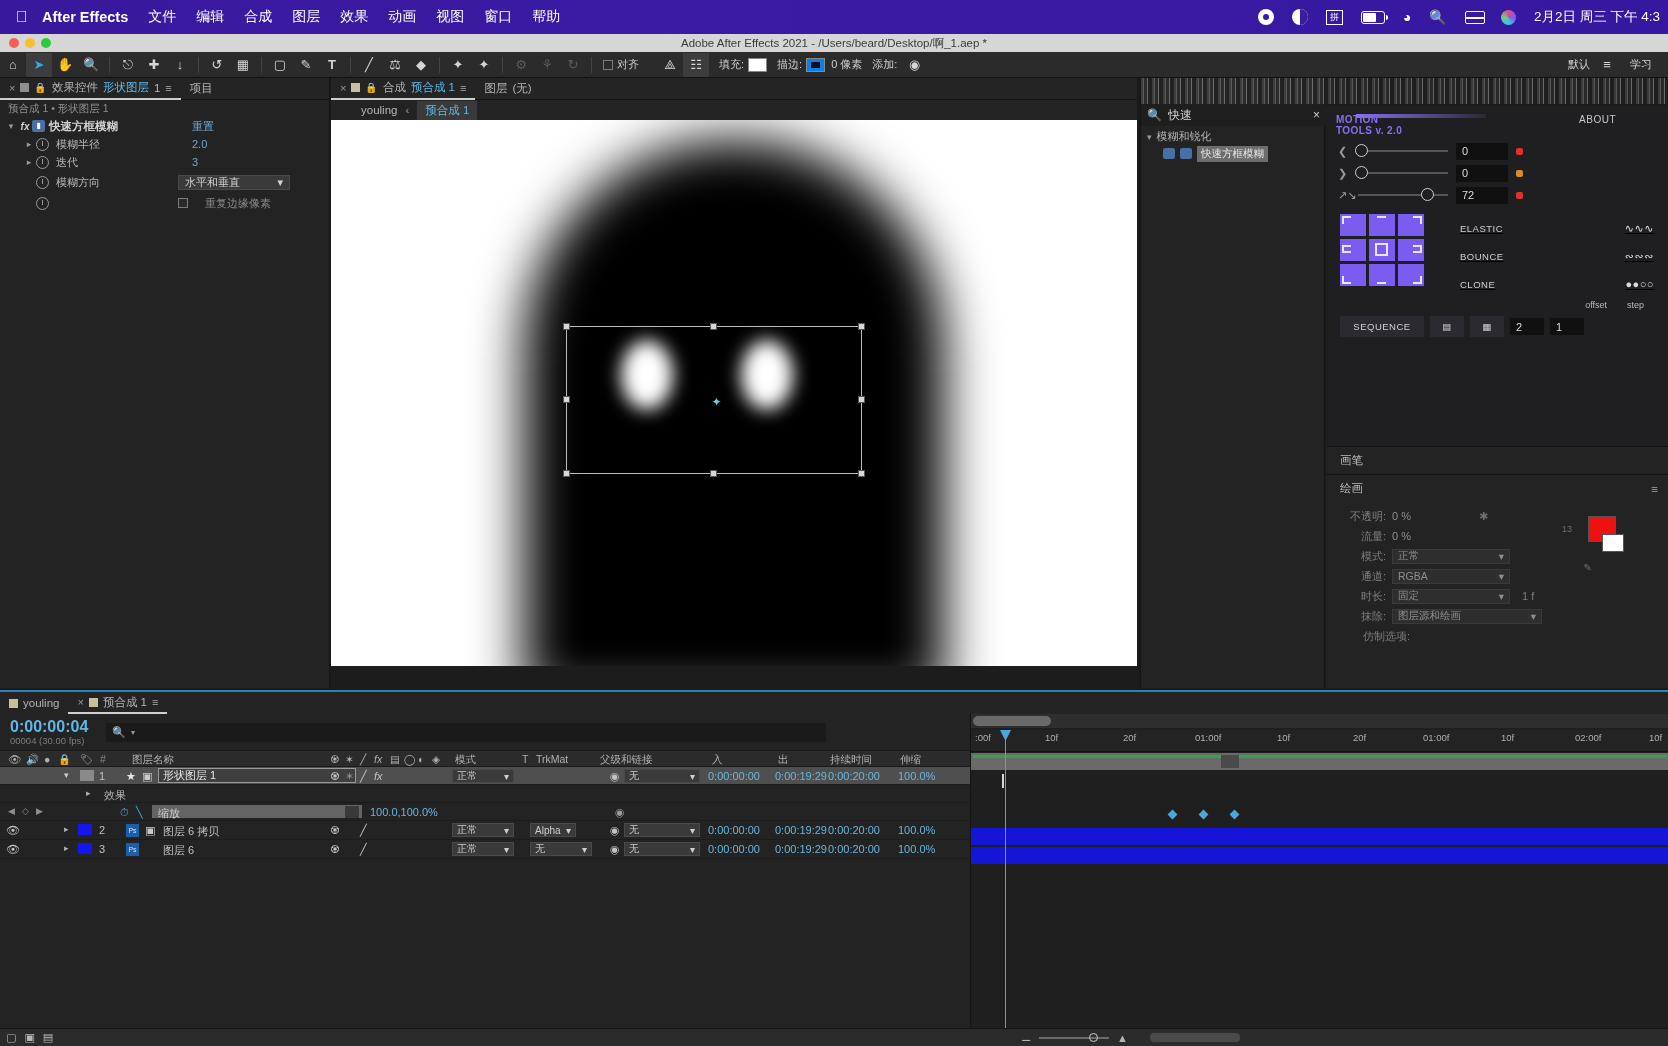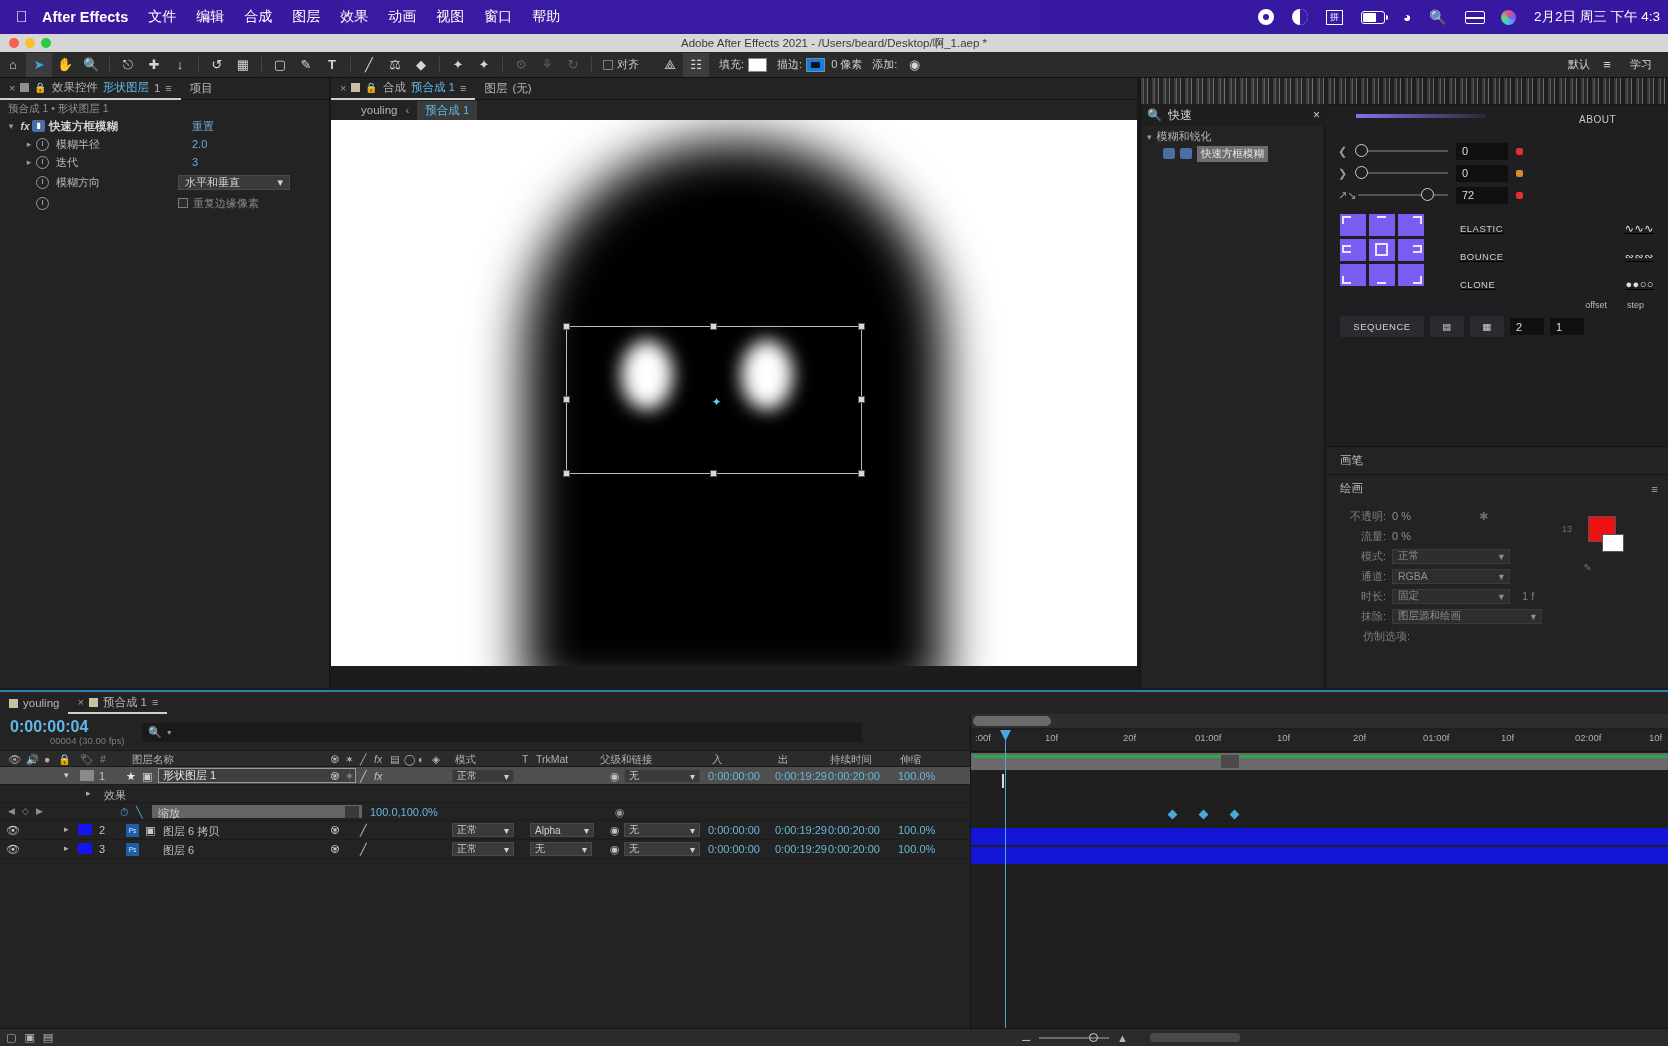--- a/index.html
+++ b/index.html
@@ -83,21 +83,21 @@
   .fxrow .sw-icon{width:14px;text-align:center;color:#cfcfcf;font-size:10px;}
   .fxrow .fxname{color:#d2d2d2;font-weight:bold;font-size:11.5px;}
   .fxrow .pname{color:#b9b9b9;}
   .fxrow .pval{color:#6fa8d8;position:absolute;left:192px;}
   .fxbadge{width:13px;height:12px;background:#4a6fa5;border-radius:2px;display:inline-block;margin-right:4px;
     font-size:8px;color:#fff;text-align:center;line-height:12px;}
   .stopwatch{width:13px;height:13px;border:1.4px solid #9a9a9a;border-radius:50%;display:inline-block;position:relative;}
   .stopwatch::after{content:'';position:absolute;left:5px;top:2px;width:1.4px;height:5px;background:#9a9a9a;}
   .fxsel{position:absolute;left:178px;width:112px;height:15px;background:#3a3a3a;border:1px solid #4a4a4a;
     color:#d5d5d5;font-size:11px;display:flex;align-items:center;padding:0 6px;justify-content:space-between;}
-  .fxcheck{position:absolute;left:178px;display:flex;align-items:center;gap:5px;color:#8a8a8a;font-size:11px;}
+  .fxcheck{position:absolute;left:178px;display:flex;align-items:center;gap:17px;color:#8a8a8a;font-size:11px;}
   .cbox{width:10px;height:10px;border:1px solid #7c7c7c;background:#2b2b2b;display:inline-block;}
 
   
   #comp{left:331px;top:78px;width:806px;height:610px;background:#1c1c1c;}
   #comp-bread{height:20px;display:flex;align-items:center;gap:8px;font-size:11.5px;color:#b5b5b5;padding-left:30px;background:#232323;}
   #comp-bread .chev{color:#9a9a9a;}
   #comp-bread .cur{background:#3a3a3a;color:#5fb8e8;padding:2px 8px;}
   #canvaswrap{position:absolute;left:0;top:42px;width:806px;height:606px;background:#1c1c1c;display:flex;justify-content:center;}
   #canvas{position:relative;width:806px;height:546px;background:#1c1c1c;}
   #artboard{position:absolute;left:0;top:0;width:806px;height:546px;background:#ffffff;overflow:hidden;}
@@ -151,21 +151,21 @@
   .pg-val{color:#8e8e8e;}
   .pg-sel{width:118px;height:15px;background:#2e2e2e;border:1px solid #3a3a3a;color:#8e8e8e;font-size:10.5px;
     display:flex;align-items:center;justify-content:space-between;padding:0 5px;}
 
   
   #timeline{left:0;top:690px;width:1668px;height:356px;background:#232323;border-top:2px solid #2f7fb5;}
   #tl-tabs{height:22px;background:#242424;display:flex;align-items:center;font-size:11.5px;color:#b4b4b4;}
   #tl-head{height:36px;display:flex;align-items:center;background:#232323;}
   #tl-time{padding-left:10px;}
   #tl-time .big{color:#5fb8e8;font-size:16px;font-weight:bold;line-height:17px;}
-  #tl-time .small{color:#7e7e7e;font-size:9.5px;margin-left:40px;}
+  #tl-time .small{color:#7e7e7e;font-size:9.5px;}
   #tl-search{margin-left:18px;width:720px;height:19px;background:#1a1a1a;display:flex;align-items:center;
     padding:0 6px;gap:5px;color:#9a9a9a;font-size:11px;}
   #tl-btns{margin-left:auto;display:flex;align-items:center;gap:12px;padding-right:12px;color:#c6c6c6;font-size:13px;}
   #tl-cols{height:17px;background:#2b2b2b;border-top:1px solid #1a1a1a;border-bottom:1px solid #1a1a1a;
     position:relative;font-size:10.5px;color:#b0b0b0;}
   #tl-cols .c{position:absolute;top:2px;}
   .lrow{height:19px;position:relative;font-size:11px;color:#c2c2c2;border-bottom:1px solid #1c1c1c;}
   .lrow.sel{background:#4f4f4f;}
   .lrow .c{position:absolute;top:3px;}
   .swatch{width:14px;height:11px;display:inline-block;}
@@ -426,20 +426,24 @@
       <span class="ic"></span>
       <span class="ic"></span>
       <span class="hit">快速方框模糊</span>
     </div>
   </div>
 </div>
 
 <div class="panel" id="motion">
   <div style="position:relative;height:34px;">
     <div class="mt-gradbar"></div>
+    <div class="mt-title">
+      <div>MOTION</div>
+      <div>TOOLS v. 2.0</div>
+    </div>
     <div class="mt-about">ABOUT</div>
   </div>
 
   <div class="sliderow">
     <span class="ar">❮</span>
     <span class="track">
         <span class="knob" style="left:-3px;"></span>
       </span>
     <span class="numbox">0</span>
     <span class="dot" style="background:#e03030;"></span>
@@ -694,21 +698,21 @@
     <span class="c" style="left:99px;">2</span>
     <span class="c" style="left:126px;width:13px;height:13px;top:3px;background:#1c5ea8;color:#cfe4ff;font-size:7px;text-align:center;line-height:13px;">Ps</span>
     <span class="c" style="left:145px;color:#c9c9c9;">▣</span>
     <span class="c" style="left:163px;">图层 6 拷贝</span>
     <span class="c" style="left:330px;">♼</span>
     <span class="c" style="left:360px;">╱</span>
     <span class="c tinysel" style="left:452px;top:2px;width:62px;">
       <span>正常</span>
       <span>▾</span>
     </span>
-    <span class="c tinysel" style="left:530px;top:2px;width:64px;">
+    <span class="c tinysel" style="left:530px;top:2px;width:46px;">
       <span>Alpha</span>
       <span>▾</span>
     </span>
     <span class="c" style="left:610px;">◉</span>
     <span class="c tinysel" style="left:624px;top:2px;width:76px;">
       <span>无</span>
       <span>▾</span>
     </span>
     <span class="c cyan" style="left:708px;">0:00:00:00</span>
     <span class="c cyan" style="left:775px;">0:00:19:29</span>

